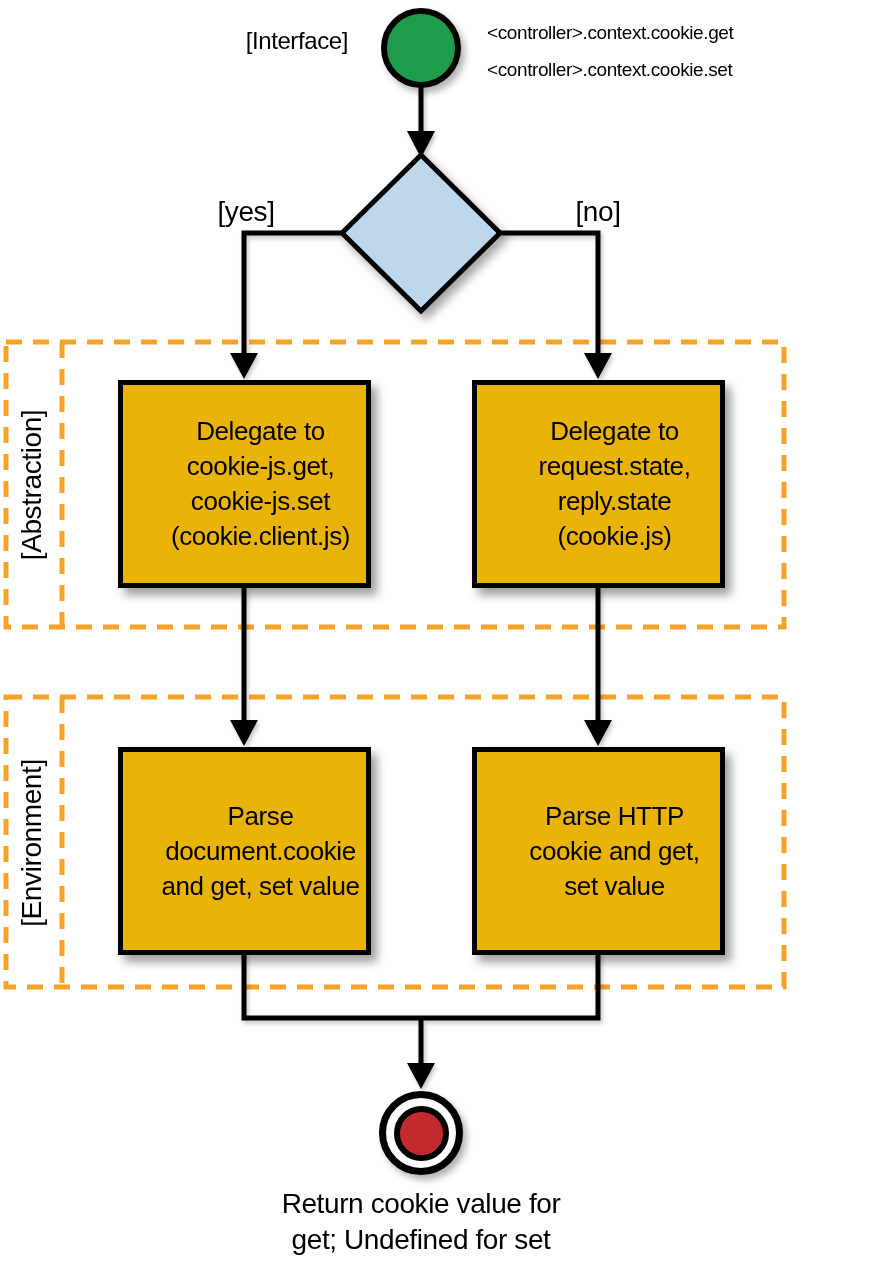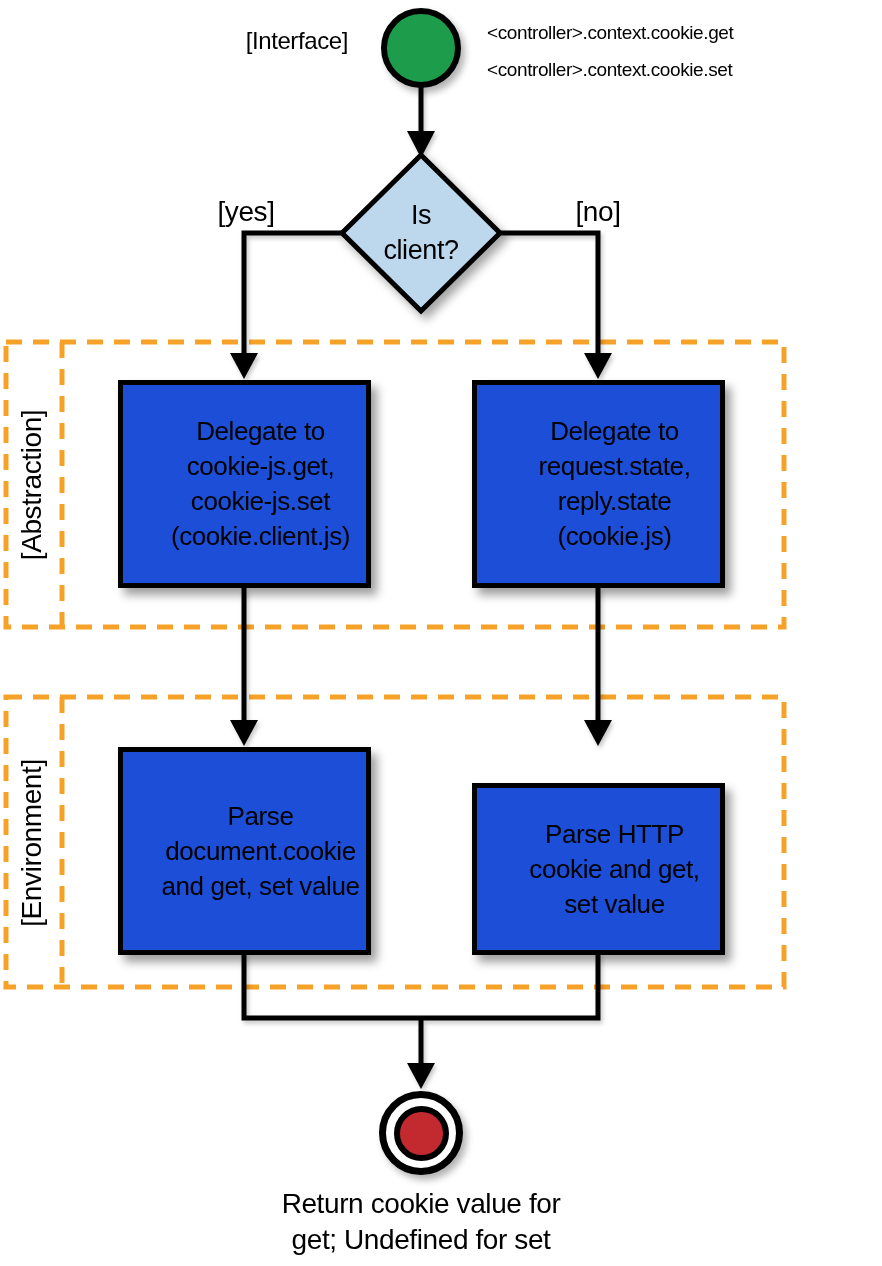--- a/index.html
+++ b/index.html
@@ -4,21 +4,21 @@
 <style>
   html,body{margin:0;padding:0;background:#ffffff;}
   #canvas{
     position:relative;width:882px;height:1266px;background:#ffffff;overflow:hidden;
     font-family:"Liberation Sans", sans-serif;color:#000;
   }
   #shapes{position:absolute;left:0;top:0;width:882px;height:1266px;}
   .txt{position:absolute;white-space:pre-line;letter-spacing:-0.4px;}
   .node-box{
     position:absolute;box-sizing:border-box;
-    background:#1d4ed8;border:5px solid #000;
+    background:#eab308;border:5px solid #000;
     box-shadow:6px 7px 9px rgba(0,0,0,0.38);
     display:flex;align-items:center;justify-content:center;
     text-align:center;font-size:26px;line-height:35px;
     white-space:pre-line;letter-spacing:-0.4px;padding-left:32px;
   }
   .start-node{
     position:absolute;left:381px;top:8px;width:80px;height:80px;
     box-sizing:border-box;border:6px solid #000;border-radius:50%;
     background:#1D9C4C;box-shadow:4px 5px 7px rgba(0,0,0,0.30);
   }
@@ -78,22 +78,20 @@
   <div class="start-node"></div>
   <div class="end-node">
     <div class="end-node-inner"></div>
   </div>
 
   <div class="txt" style="left:180px;top:27px;width:168px;text-align:right;font-size:24px;">[Interface]</div>
 
   <div class="txt" style="left:487px;top:14px;font-size:19px;line-height:37px;">&lt;controller&gt;.context.cookie.get
 &lt;controller&gt;.context.cookie.set</div>
 
-  <div class="txt" style="left:342px;top:198px;width:158px;text-align:center;font-size:27px;line-height:35px;">Is
-client?</div>
 
   <div class="txt" style="left:214px;top:196px;width:64px;text-align:center;font-size:28px;">[yes]</div>
 
   <div class="txt" style="left:566px;top:196px;width:64px;text-align:center;font-size:28px;">[no]</div>
 
   <div class="lane-label" style="top:468px;">[Abstraction]</div>
 
   <div class="lane-label" style="top:826px;">[Environment]</div>
 
   <div class="node-box" style="left:118px;top:380px;width:253px;height:208px;">Delegate to
@@ -103,20 +101,20 @@
 
   <div class="node-box" style="left:472px;top:380px;width:253px;height:208px;">Delegate to
 request.state,
 reply.state
 (cookie.js)</div>
 
   <div class="node-box" style="left:118px;top:747px;width:253px;height:208px;">Parse
 document.cookie
 and get, set value</div>
 
-  <div class="node-box" style="left:472px;top:747px;width:253px;height:172px;margin-top:36px;">Parse HTTP
+  <div class="node-box" style="left:472px;top:747px;width:253px;height:208px;">Parse HTTP
 cookie and get,
 set value</div>
 
   <div class="txt" style="left:221px;top:1186px;width:400px;text-align:center;font-size:28px;line-height:36px;">Return cookie value for
 get; Undefined for set</div>
 
 </div>
 
 </body></html>

